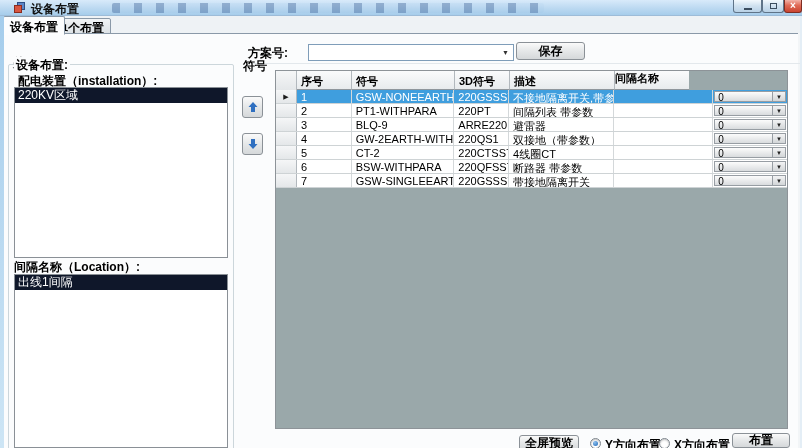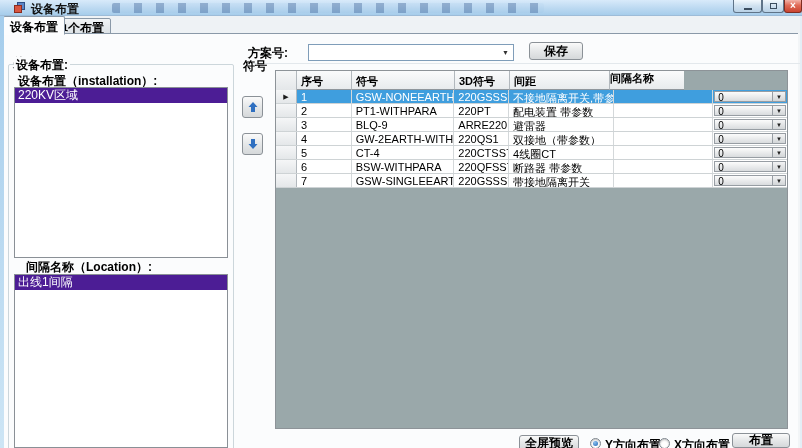--- a/index.html
+++ b/index.html
@@ -36,21 +36,21 @@
   .edge-right{position:absolute;right:0;top:16px;width:2px;height:432px;background:#e4eef6;z-index:5}
 
   
   .lbl{position:absolute;font-weight:bold;font-size:12px;color:#000;z-index:4;white-space:nowrap}
   .btn{position:absolute;z-index:4;display:flex;align-items:center;justify-content:center;
     background:linear-gradient(180deg,#fafafa,#e7e9ea 45%,#d5d8da);border:1px solid #8b9197;border-radius:3px;
     font-weight:bold;font-size:12px;color:#000;cursor:default}
   .groupbox{position:absolute;border:1px solid #ccd6db;border-radius:2px;z-index:3}
   .listbox{position:absolute;background:#fff;border:1px solid #8a9096;z-index:4;overflow:hidden}
   .list-item{height:15px;line-height:15px;padding-left:3px;font-size:12px}
-  .list-item.selected{background:#4c1d95;color:#fff}
+  .list-item.selected{background:#0f172a;color:#fff}
 
   .combobox{position:absolute;background:#fff;border:1px solid #7f9db9;z-index:4;display:flex;align-items:center}
   .combobox .cb-val{flex:1;padding-left:4px;font-size:11px}
   .combobox .cb-arrow{width:15px;text-align:center;font-size:7px;color:#333}
 
   .separator{position:absolute;left:252px;top:63px;width:548px;height:1px;background:#e3e8ec;z-index:3}
 
   
   .grid{position:absolute;left:275px;top:70px;width:513px;height:359px;background:#9aa8aa;border:1px solid #8d9398;z-index:4;overflow:hidden}
   .ghead{display:flex;height:19px}
@@ -105,58 +105,58 @@
 <div class="tabstrip"></div>
 <div class="tab active">设备布置</div>
 <div class="tab inactive">单个布置</div>
 <div class="tabpage"></div>
 
 <div class="lbl" style="left:13px;top:55px">关联布置:</div>
 
 <div class="groupbox" style="left:8px;top:64px;width:226px;height:390px"></div>
 <div class="lbl" style="left:14px;top:57px;background:#fbfcfd;padding:0 2px">设备布置:</div>
 
-<div class="lbl" style="left:18px;top:73px">设备布置（installation）:</div>
+<div class="lbl" style="left:18px;top:73px">配电装置（installation）:</div>
 <div class="listbox" style="left:14px;top:87px;width:214px;height:171px" id="installation-list">
     <div class="list-item selected">220KV区域</div>
   </div>
 
-<div class="lbl" style="left:26px;top:259px">间隔名称（Location）:</div>
+<div class="lbl" style="left:14px;top:259px">间隔名称（Location）:</div>
 <div class="listbox" style="left:14px;top:274px;width:214px;height:174px" id="location-list">
     <div class="list-item selected">出线1间隔</div>
   </div>
 
 <div class="btn sqbtn" style="left:242px;top:96px">
   <svg width="12" height="12" viewBox="0 0 12 12">
       <path d="M6 1 L10.5 6 H8 V11 H4 V6 H1.5 Z" fill="#2f6fc0"></path>
     </svg>
 </div>
 <div class="btn sqbtn" style="left:242px;top:133px">
   <svg width="12" height="12" viewBox="0 0 12 12">
       <path d="M6 11 L1.5 6 H4 V1 H8 V6 H10.5 Z" fill="#2f6fc0"></path>
     </svg>
 </div>
 
 <div class="lbl" style="left:248px;top:45px">方案号:</div>
 <div class="combobox" style="left:308px;top:44px;width:206px;height:17px">
   <span class="cb-val"></span>
   <span class="cb-arrow">▼</span>
 </div>
-<div class="btn" style="left:529px;top:42px;width:54px;height:18px">保存</div>
+<div class="btn" style="left:516px;top:42px;width:69px;height:18px">保存</div>
 
 <div class="separator"></div>
 <div class="lbl" style="left:243px;top:58px">符号</div>
 
 <div class="grid">
   <div class="ghead" id="grid-head">
       <div class="gsel" style="height: 19px;"></div>
       <div class="ghc c1">序号</div>
       <div class="ghc c2">符号</div>
       <div class="ghc c3">3D符号</div>
-      <div class="ghc c5">间距</div>
+      <div class="ghc c4">描述</div>
       <div class="ghc c6">间隔名称</div>
     </div>
   <div id="grid-body">
       <div class="grow sel">
         <div class="gsel">▶</div>
         <div class="gc c1">1</div>
         <div class="gc c2">GSW-NONEEARTH-WIT...</div>
         <div class="gc c3">220GSSS72</div>
         <div class="gc c4">不接地隔离开关,带参数</div>
         <div class="gc c5"></div>
@@ -165,21 +165,21 @@
             <div class="val">0</div>
             <div class="dd">▼</div>
           </div>
         </div>
       </div>
       <div class="grow">
         <div class="gsel"></div>
         <div class="gc c1">2</div>
         <div class="gc c2">PT1-WITHPARA</div>
         <div class="gc c3">220PT</div>
-        <div class="gc c4">配电装置 带参数</div>
+        <div class="gc c4">间隔列表 带参数</div>
         <div class="gc c5"></div>
         <div class="gc c6">
           <div class="combo">
             <div class="val">0</div>
             <div class="dd">▼</div>
           </div>
         </div>
       </div>
       <div class="grow">
         <div class="gsel"></div>
@@ -205,21 +205,21 @@
         <div class="gc c6">
           <div class="combo">
             <div class="val">0</div>
             <div class="dd">▼</div>
           </div>
         </div>
       </div>
       <div class="grow">
         <div class="gsel"></div>
         <div class="gc c1">5</div>
-        <div class="gc c2">CT-4</div>
+        <div class="gc c2">CT-2</div>
         <div class="gc c3">220CTSS7</div>
         <div class="gc c4">4线圈CT</div>
         <div class="gc c5"></div>
         <div class="gc c6">
           <div class="combo">
             <div class="val">0</div>
             <div class="dd">▼</div>
           </div>
         </div>
       </div>

